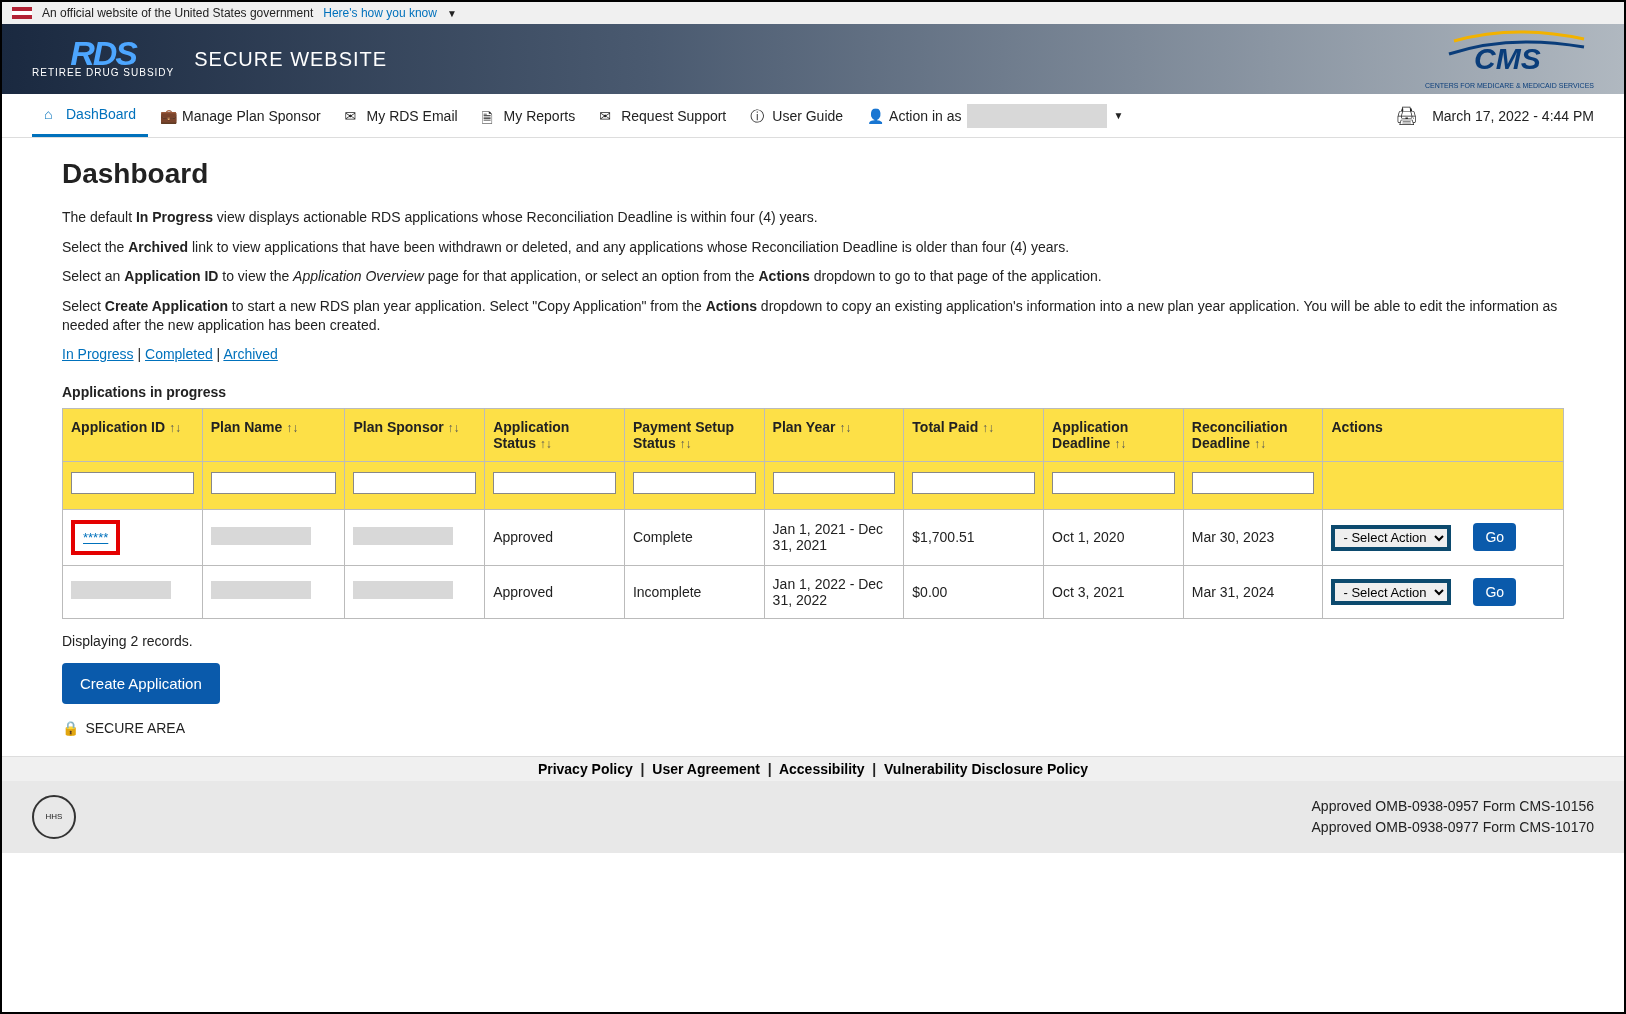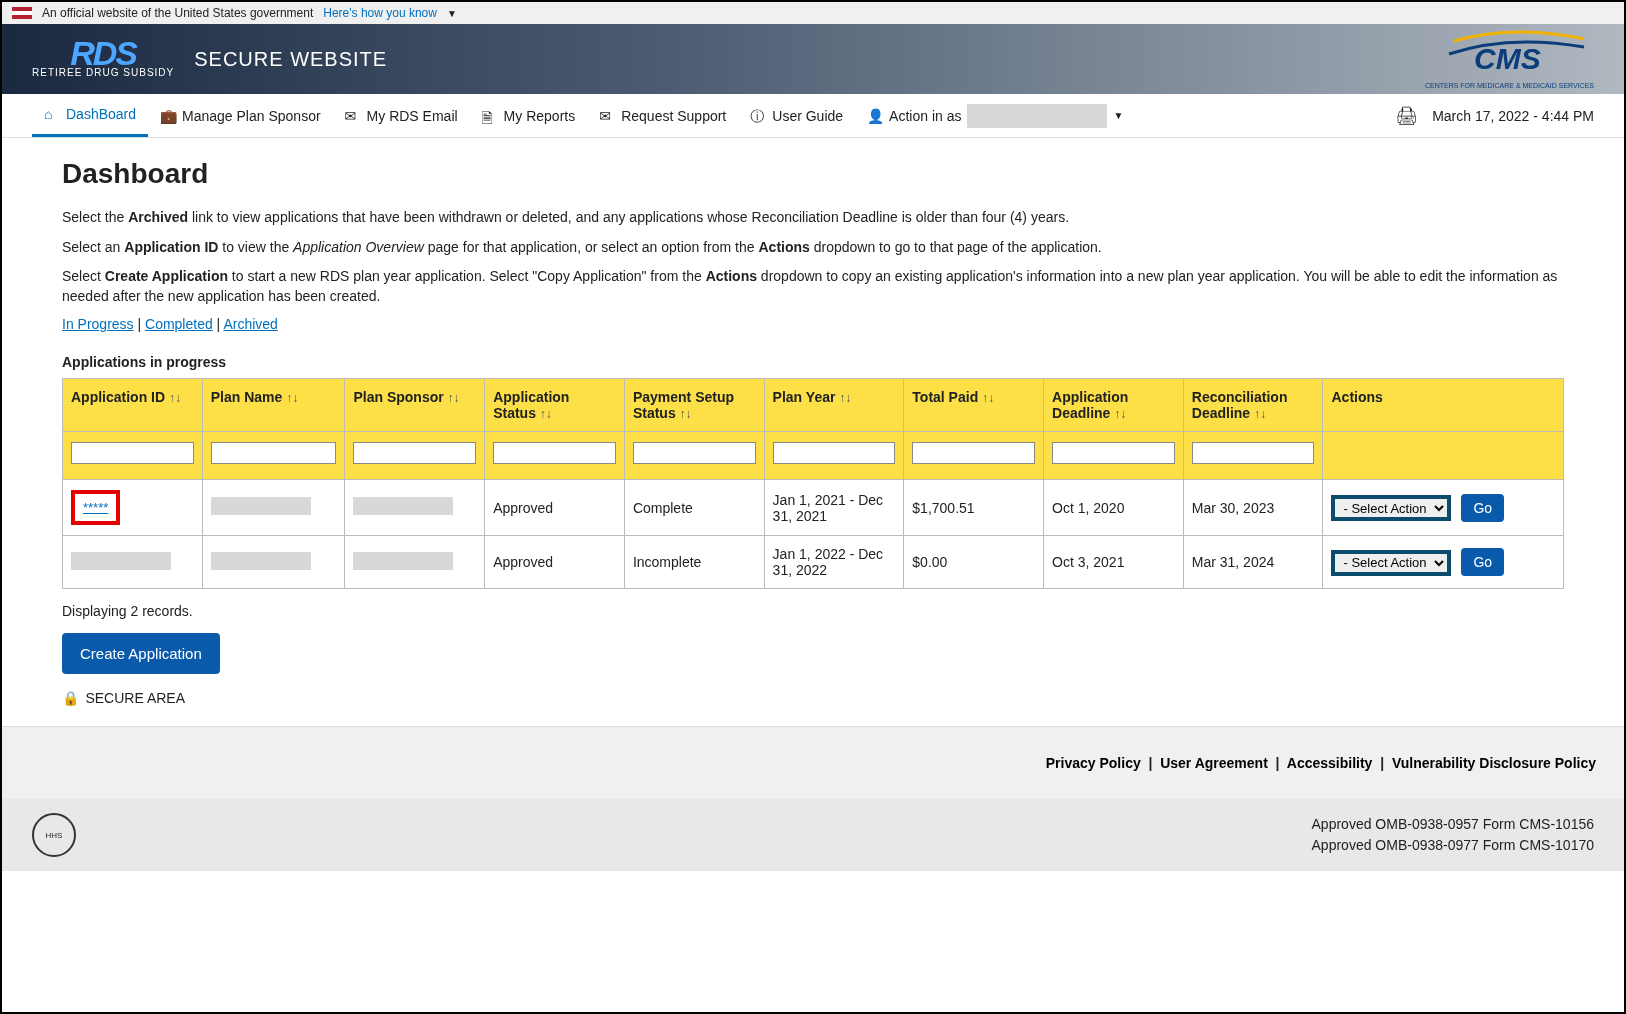--- a/index.html
+++ b/index.html
@@ -29,25 +29,25 @@
   .status-links a { color: #0071bc; text-decoration: underline; }
   .table-title { font-weight: bold; margin: 22px 0 8px; font-size: 14px; }
   table { border-collapse: collapse; width: 100%; table-layout: fixed; }
   th, td { border: 1px solid #bbb; padding: 10px 8px; text-align: left; vertical-align: middle; font-size: 14px; }
   th { background: #fde047; font-weight: bold; vertical-align: top; height: 48px; }
   .sort { font-size: 12px; color: #555; }
   .filter-row input { width: 100%; height: 22px; border: 1px solid #888; padding: 0 4px; }
   .redact { display: inline-block; width: 100px; height: 18px; background: #d8d8d8; }
   .app-id-highlight { display: inline-block; border: 4px solid #e40000; padding: 6px 8px; color: #0071bc; text-decoration: underline; font-size: 13px; }
   .select-action { width: 120px; height: 26px; border: 4px solid #0c4a6e; padding: 0 4px; font-size: 13px; }
-  .go-btn { background: #0a5aab; color: #fff; border: none; padding: 6px 12px; font-size: 14px; border-radius: 4px; cursor: pointer; margin-left: 6px; }
+  .go-btn { background: #0a5aab; color: #fff; border: none; padding: 6px 12px; font-size: 14px; border-radius: 4px; cursor: pointer; margin-left: 18px; }
   .create-btn { background: #0a5aab; color: #fff; border: none; padding: 12px 18px; font-size: 15px; border-radius: 4px; cursor: pointer; margin-top: 14px; }
   .records { margin-top: 14px; font-size: 14px; }
   .secure-area { margin-top: 16px; font-size: 14px; display: flex; align-items: center; gap: 6px; }
-  .footer1 { background: #f0f0f0; text-align: right; padding: 28px; border-top: 1px solid #ddd; font-size: 14px; font-weight: bold; }
+  .footer1 { background: #f0f0f0; text-align: center; padding: 4px; border-top: 1px solid #ddd; font-size: 14px; font-weight: bold; }
   .footer1 a { color: #000; text-decoration: none; }
   .footer2 { background: #e8e8e8; display: flex; justify-content: space-between; align-items: center; padding: 14px 30px; }
   .hhs-seal { width: 44px; height: 44px; border: 2px solid #333; border-radius: 50%; display: flex; align-items: center; justify-content: center; font-size: 8px; }
   .footer-right { text-align: right; font-size: 14px; line-height: 1.5; }
   .caret { font-size: 10px; }
   .actions-cell { white-space: nowrap; }
 </style>
 </head>
 <body>
 
@@ -109,20 +109,21 @@
   </div>
   <div class="nav-right">
     <span class="print-icon">🖨</span>
     <span>March 17, 2022 - 4:44 PM</span>
   </div>
 </div>
 
 <div class="content">
   <h1>Dashboard</h1>
   <div class="desc">
+    <p><span>The default </span><b>In Progress</b><span> view displays actionable RDS applications whose Reconciliation Deadline is within four (4) years.</span></p>
     <p><span>Select the </span><b>Archived</b><span> link to view applications that have been withdrawn or deleted, and any applications whose Reconciliation Deadline is older than four (4) years.</span></p>
     <p><span>Select an </span><b>Application ID</b><span> to view the </span><i>Application Overview</i><span> page for that application, or select an option from the </span><b>Actions</b><span> dropdown to go to that page of the application.</span></p>
     <p><span>Select </span><b>Create Application</b><span> to start a new RDS plan year application. Select "Copy Application" from the </span><b>Actions</b><span> dropdown to copy an existing application's information into a new plan year application. You will be able to edit the information as needed after the new application has been created.</span></p>
   </div>
 
   <div class="status-links">
     <a href="#">In Progress</a> |
     <a href="#">Completed</a> |
     <a href="#">Archived</a>
   </div>

